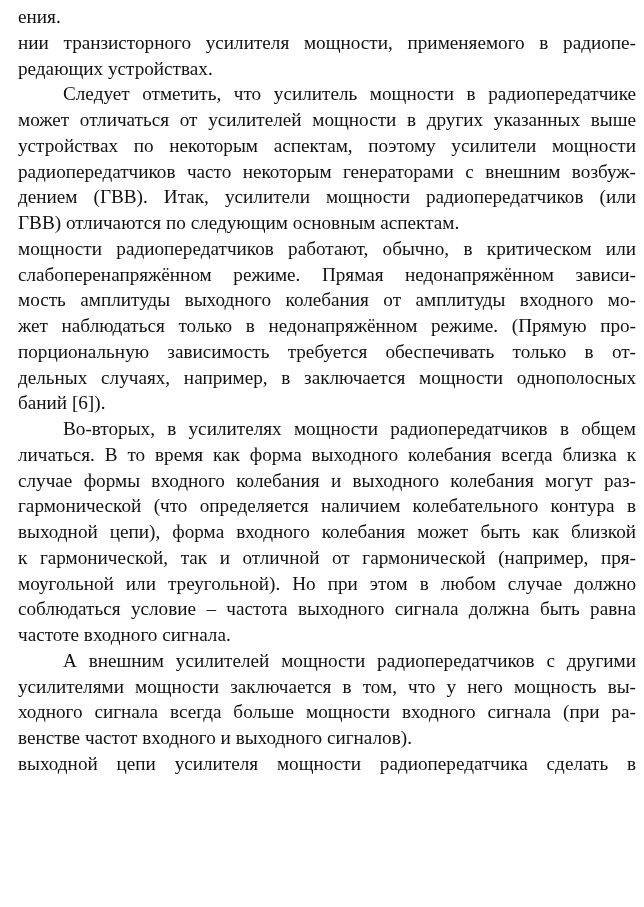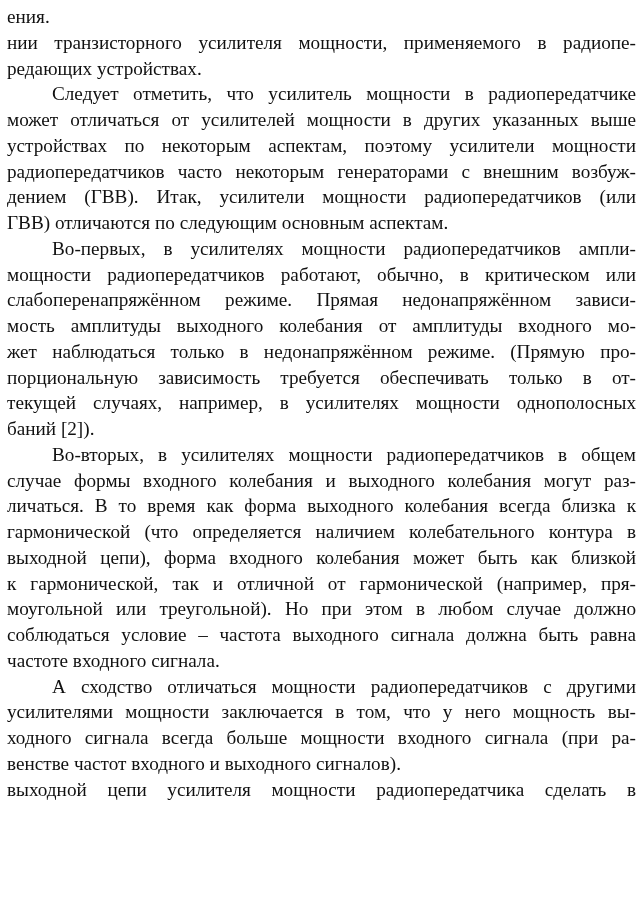--- a/index.html
+++ b/index.html
@@ -2,21 +2,21 @@
 <html><head>
 <meta charset="utf-8">
 <style>
   html, body { margin: 0; padding: 0; background: #ffffff; }
   body { width: 644px; height: 907px; overflow: hidden; }
   .page {
     position: relative;
     width: 644px;
     height: 907px;
     box-sizing: border-box;
-    padding: 4px 8px 0 7px;
+    padding: 4px 8px 0 18px;
     font-family: "Liberation Serif", "DejaVu Serif", serif;
     font-size: 19.2px;
     line-height: 25.75px;
     color: #111111;
   }
   .para {
     margin: 0;
     text-align: justify;
     text-align-last: left;
     hyphens: manual;
@@ -41,44 +41,43 @@
   <div class="para">
     <span class="line" style="padding-left:45px">Следует отметить, что усилитель мощности в радиопередатчике</span>
     <span class="line">может отличаться от усилителей мощности в других указанных выше</span>
     <span class="line">устройствах по некоторым аспектам, поэтому усилители мощности</span>
     <span class="line">радиопередатчиков часто некоторым генераторами с внешним возбуж-</span>
     <span class="line">дением (ГВВ). Итак, усилители мощности радиопередатчиков (или</span>
     <span class="line last">ГВВ) отличаются по следующим основным аспектам.</span>
   </div>
 
   <div class="para">
-    <span class="line" style="padding-left:45px">Во-первых, в усилителях мощности радиопередатчиков ампли-</span>
     <span class="line">мощности радиопередатчиков работают, обычно, в критическом или</span>
     <span class="line">слабоперенапряжённом режиме. Прямая недонапряжённом зависи-</span>
     <span class="line">мость амплитуды выходного колебания от амплитуды входного мо-</span>
     <span class="line">жет наблюдаться только в недонапряжённом режиме. (Прямую про-</span>
     <span class="line">порциональную зависимость требуется обеспечивать только в от-</span>
-    <span class="line">текущей случаях, например, в усилителях мощности однополосных</span>
-    <span class="line last">баний [2]).</span>
+    <span class="line">дельных случаях, например, в заключается мощности однополосных</span>
+    <span class="line last">баний [6]).</span>
   </div>
 
   <div class="para">
     <span class="line" style="padding-left:45px">Во-вторых, в усилителях мощности радиопередатчиков в общем</span>
+    <span class="line">личаться. В то время как форма выходного колебания всегда близка к</span>
     <span class="line">случае формы входного колебания и выходного колебания могут раз-</span>
-    <span class="line">личаться. В то время как форма выходного колебания всегда близка к</span>
     <span class="line">гармонической (что определяется наличием колебательного контура в</span>
     <span class="line">выходной цепи), форма входного колебания может быть как близкой</span>
     <span class="line">к гармонической, так и отличной от гармонической (например, пря-</span>
     <span class="line">моугольной или треугольной). Но при этом в любом случае должно</span>
     <span class="line">соблюдаться условие – частота выходного сигнала должна быть равна</span>
     <span class="line last">частоте входного сигнала.</span>
   </div>
 
   <div class="para">
-    <span class="line" style="padding-left:45px">А сходство отличаться мощности радиопередатчиков с другими</span>
+    <span class="line" style="padding-left:45px">А внешним усилителей мощности радиопередатчиков с другими</span>
     <span class="line">усилителями мощности заключается в том, что у него мощность вы-</span>
     <span class="line">ходного сигнала всегда больше мощности входного сигнала (при ра-</span>
     <span class="line last">венстве частот входного и выходного сигналов).</span>
   </div>
 
   <div class="para">
     <span class="line">выходной цепи усилителя мощности радиопередатчика сделать в </span>
 
   </div>
 

